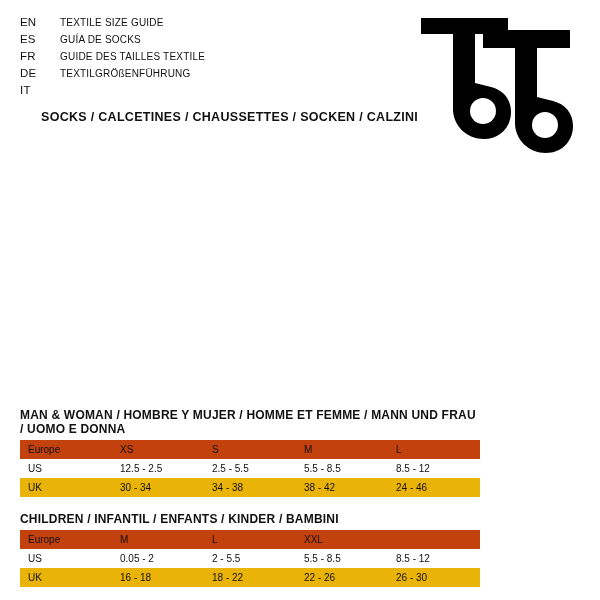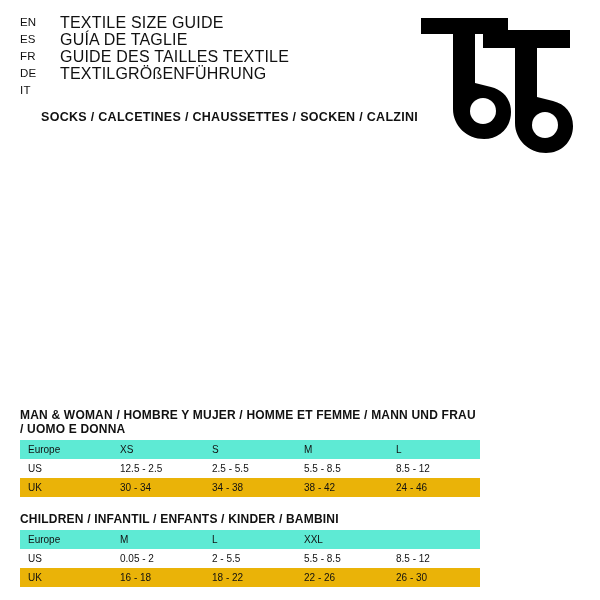--- a/index.html
+++ b/index.html
@@ -37,21 +37,21 @@
     font-size: 11.5px;
     letter-spacing: 0.2px;
   }
   .lang-code {
     width: 40px;
     flex: 0 0 40px;
     font-size: 11.5px;
   }
   .lang-text {
     flex: 1 1 auto;
-    font-size: 16px;
+    font-size: 10px;
   }
 
   .title-line {
     position: absolute;
     left: 20px;
     top: 110px;
     font-size: 12.5px;
     font-weight: bold;
     letter-spacing: 0.3px;
     margin-left: 21px;
@@ -99,21 +99,21 @@
     padding: 2px 0 2px 8px;
     text-align: left;
     font-weight: normal;
     font-size: 10px;
     line-height: 13px;
     height: 15px;
     color: #111;
     border: none;
   }
   table.size-table thead tr {
-    background: #5eead4;
+    background: #c2410c;
   }
   table.size-table tbody tr.odd {
     background: #ffffff;
   }
   table.size-table tbody tr.even {
     background: #eab308;
   }
   table.size-table thead th.hdr-label {
     font-size: 10px;
   }
@@ -123,21 +123,21 @@
 
 <div class="page">
 
   <div class="lang-block">
     <div class="lang-row">
       <span class="lang-code">EN</span>
       <span class="lang-text">TEXTILE SIZE GUIDE</span>
     </div>
     <div class="lang-row">
       <span class="lang-code">ES</span>
-      <span class="lang-text">GUÍA DE TAGLIE</span>
+      <span class="lang-text">GUÍA DE SOCKS</span>
     </div>
     <div class="lang-row">
       <span class="lang-code">FR</span>
       <span class="lang-text">GUIDE DES TAILLES TEXTILE</span>
     </div>
     <div class="lang-row">
       <span class="lang-code">DE</span>
       <span class="lang-text">TEXTILGRÖßENFÜHRUNG</span>
     </div>
     <div class="lang-row">

